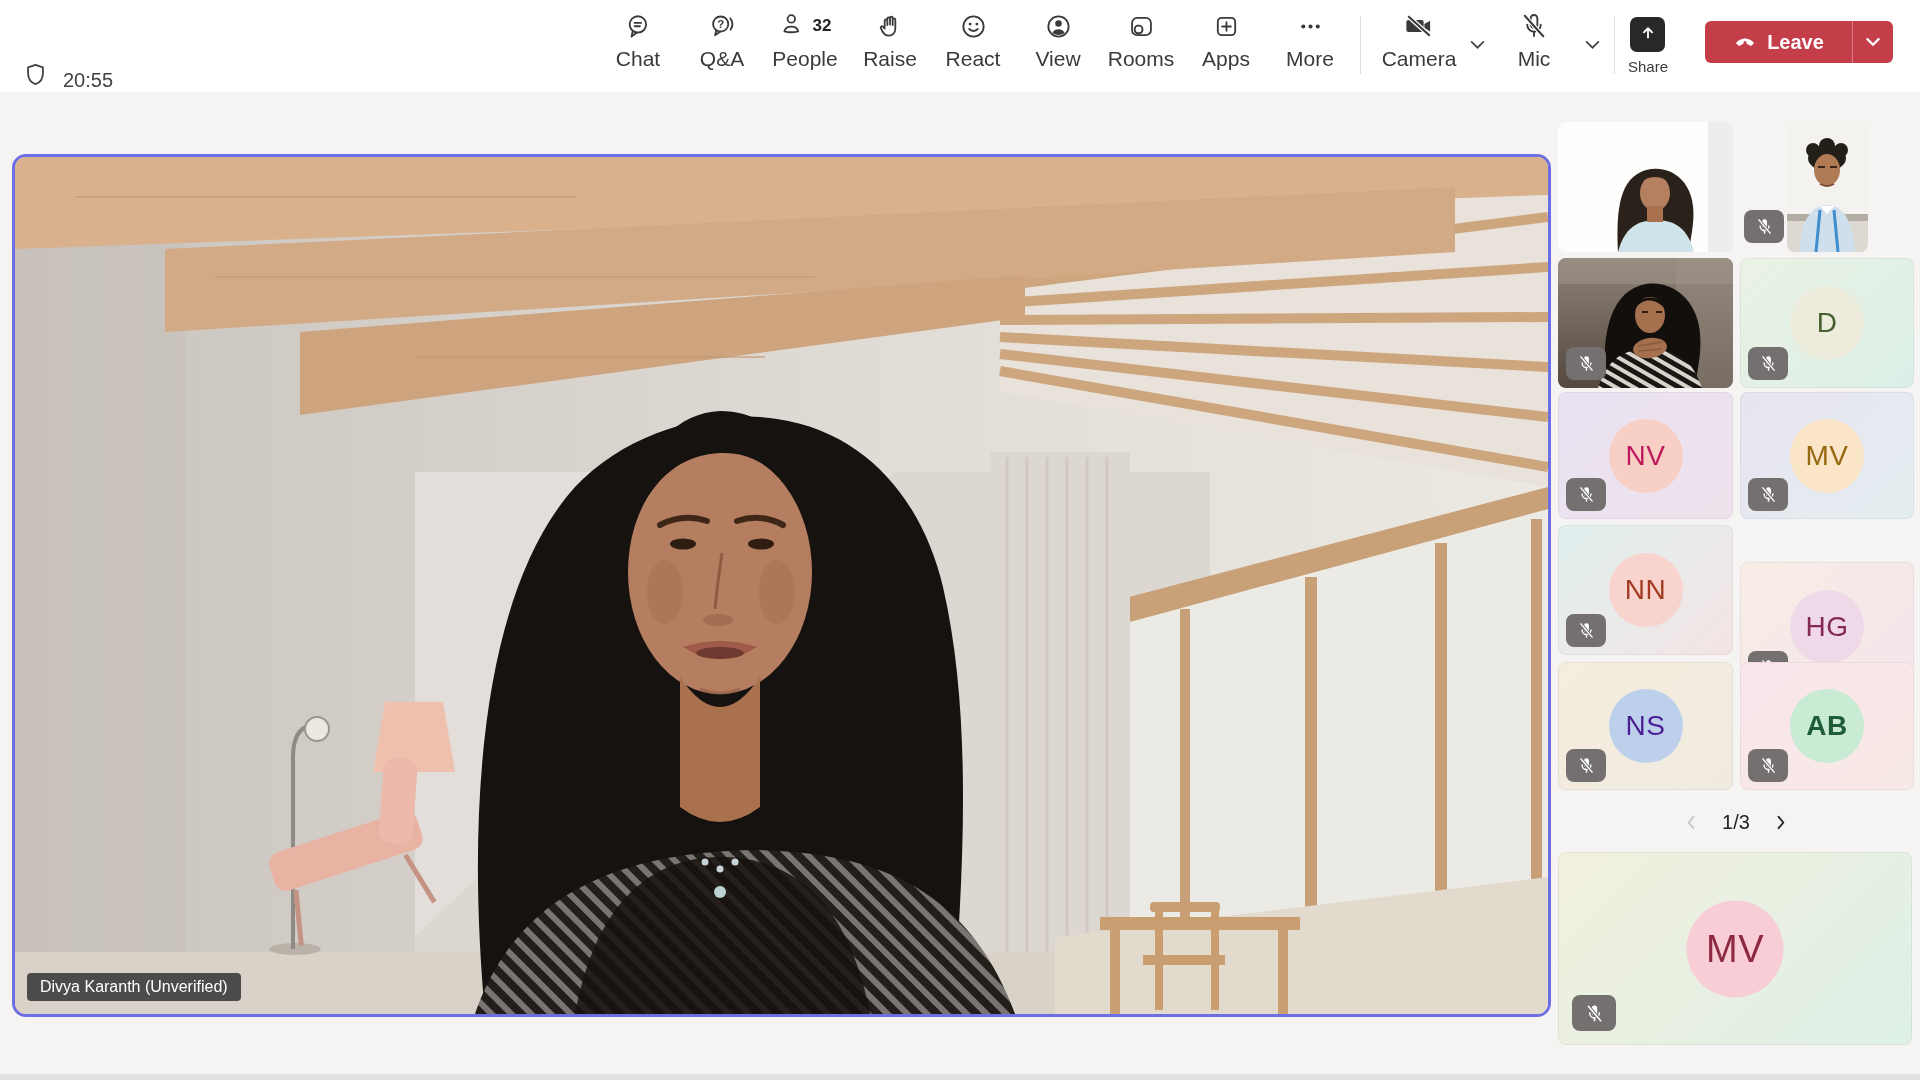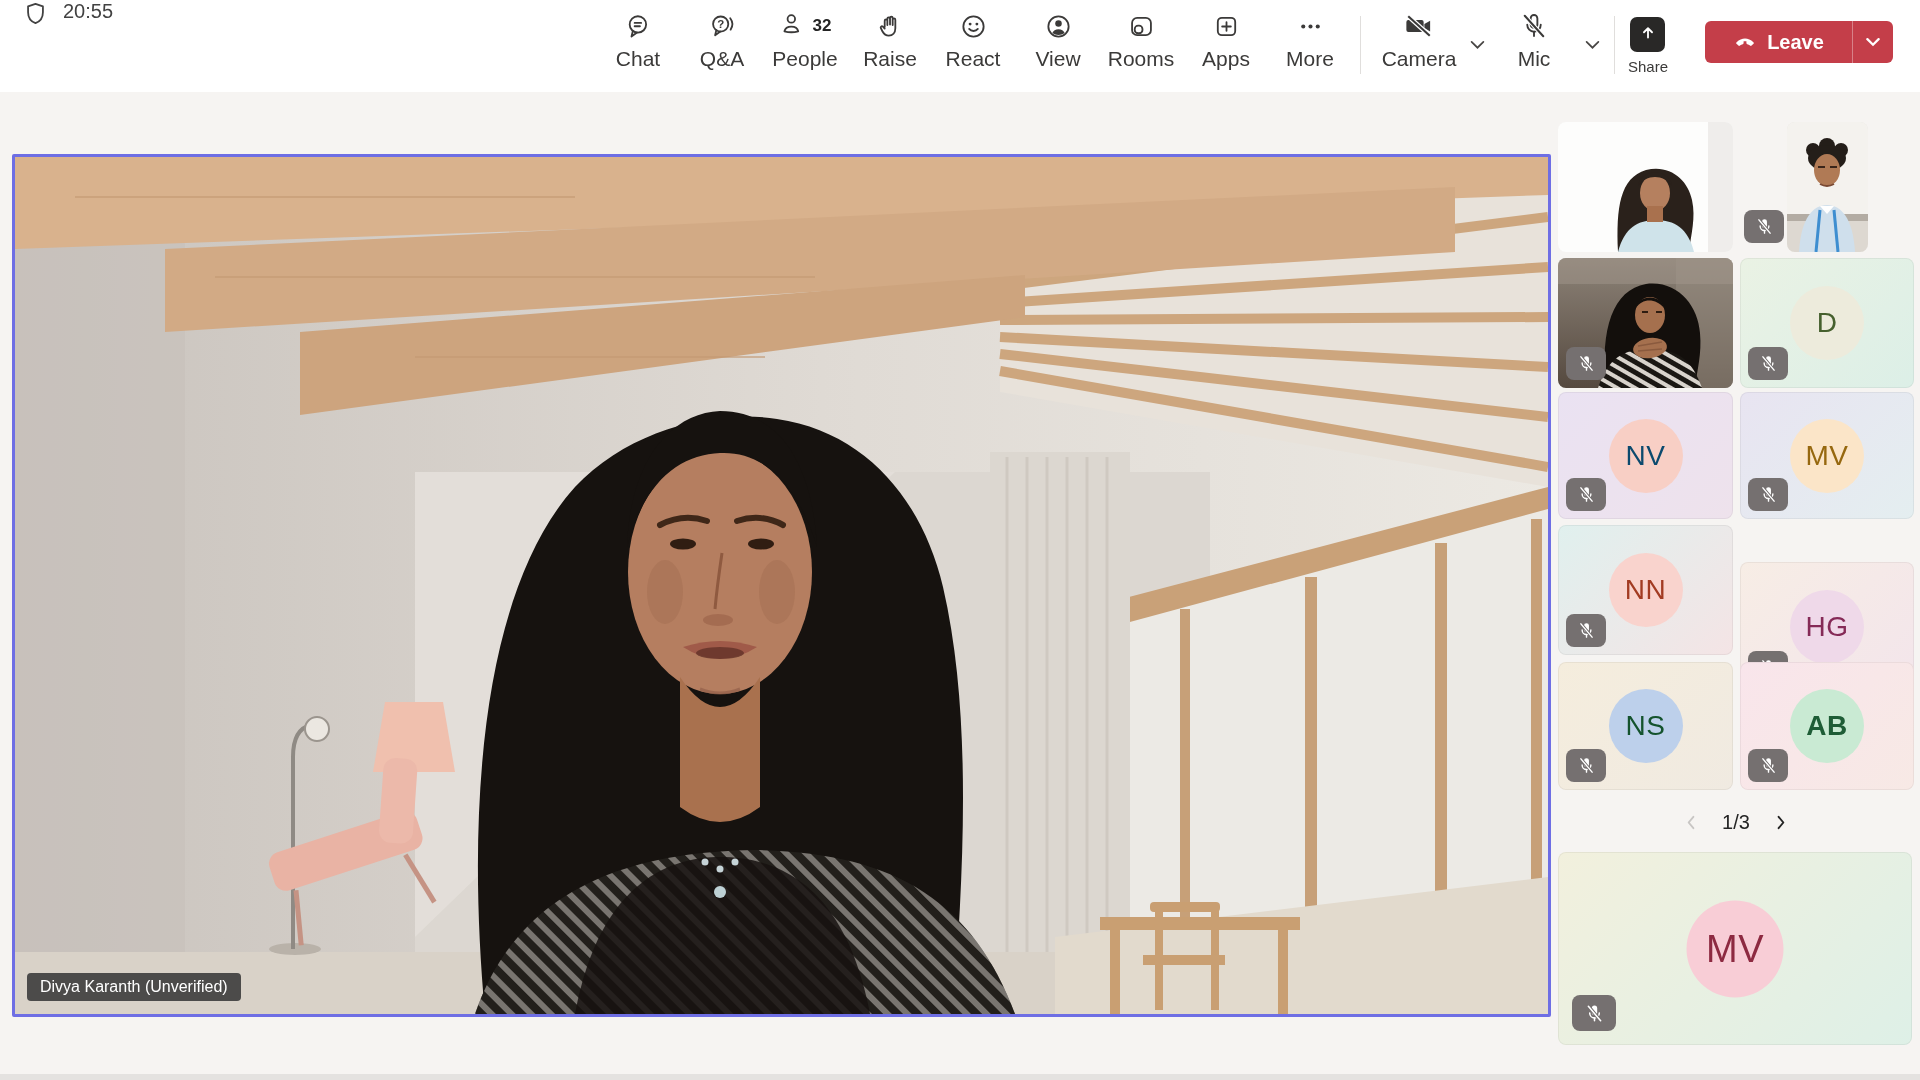--- a/index.html
+++ b/index.html
@@ -4,41 +4,41 @@
 <style>
   html,body{margin:0;padding:0;width:1920px;height:1080px;overflow:hidden;
     font-family:"Liberation Sans",sans-serif;background:var(--stage-bg,#f6f4f2);}
   *{box-sizing:border-box;}
   :root{
     --stage-bg:#f6f4f2; --topbar-bg:#ffffff; --icon-color:#3b3a39;
     --leave-red:#c43e49; --active-border:#6e6ee4; --badge-bg:#757070;
   }
   
   .topbar{position:absolute;left:0;top:0;width:1920px;height:92px;background:var(--topbar-bg);}
-  .timer-wrap{position:absolute;left:22px;top:0;height:92px;display:flex;align-items:flex-start;gap:14px;}
+  .timer-wrap{position:absolute;left:22px;top:0;height:92px;display:flex;align-items:flex-end;gap:14px;}
   .timer{font-size:20px;color:#424242;}
   .tbtn{position:absolute;top:11px;width:76px;height:72px;display:flex;flex-direction:column;
         align-items:center;justify-content:flex-start;gap:7px;cursor:pointer;background:none;border:none;padding:0;}
   .tbtn .lbl{font-size:21px;color:var(--icon-color);line-height:1;text-align:right;}
   .iconrow{display:flex;align-items:center;gap:5px;height:30px;}
   .count{font-size:17px;font-weight:bold;color:#242424;}
   .vdiv{position:absolute;top:16px;width:1px;height:58px;background:#e0dedc;}
   .chev{position:absolute;top:32px;cursor:pointer;padding:4px;}
   .share-btn{position:absolute;left:1630px;top:17px;width:35px;height:35px;border-radius:7px;
              background:#292827;display:flex;align-items:center;justify-content:center;cursor:pointer;}
   .share-lbl{position:absolute;left:1621px;top:58px;width:54px;text-align:center;font-size:15px;color:var(--icon-color);}
   .leave-btn{position:absolute;left:1705px;top:21px;width:188px;height:42px;border-radius:6px;
              background:var(--leave-red);display:flex;align-items:center;cursor:pointer;}
   .leave-main{flex:0 0 147px;display:flex;align-items:center;justify-content:center;gap:10px;height:100%;}
   .leave-txt{color:#fff;font-size:20px;font-weight:bold;}
   .leave-sep{width:1px;height:42px;background:rgba(255,255,255,0.35);}
   .leave-chev{flex:1;display:flex;align-items:center;justify-content:center;height:100%;}
   
   .video-main{position:absolute;left:12px;top:154px;width:1539px;height:863px;
-              border:3px solid var(--active-border);border-radius:2px;overflow:hidden;background:#d946ef;cursor:pointer;}
+              border:3px solid var(--active-border);border-radius:14px;overflow:hidden;background:#d946ef;cursor:pointer;}
   .nametag{position:absolute;left:12px;bottom:13px;background:rgba(60,60,60,0.9);color:#fff;
            font-size:16px;padding:6px 13px;border-radius:4px;line-height:1;}
   
   .sidebar{position:absolute;left:1558px;top:122px;width:356px;height:935px;}
   .tile{position:absolute;border-radius:8px;overflow:hidden;cursor:pointer;
         box-shadow:inset 0 0 0 1px rgba(0,0,0,0.05);}
   .avatar-circle{position:absolute;left:50%;top:50%;transform:translate(-50%,-50%);
         width:74px;height:74px;border-radius:50%;display:flex;align-items:center;justify-content:center;
         font-size:28px;letter-spacing:.5px;}
   .tile.big .avatar-circle{width:97px;height:97px;font-size:38px;}
@@ -426,21 +426,21 @@
         <svg width="21" height="21" viewBox="0 0 24 24" fill="none" stroke="#ffffff" stroke-width="1.6" stroke-linecap="round">
           <rect x="9.2" y="3.6" width="5.6" height="10.2" rx="2.8" fill="#ffffff" stroke="none"></rect>
           <path d="M7,11.4 a5,5.2 0 0 0 10,0"></path>
           <line x1="12" y1="16.8" x2="12" y2="19.6"></line>
           <line x1="5.6" y1="4.4" x2="18.4" y2="19.6" stroke="#757070" stroke-width="3.6"></line>
           <line x1="5.6" y1="4.4" x2="18.4" y2="19.6"></line>
         </svg>
       </div>
   </div>
   <div class="tile" style="left: 0px; top: 270px; width: 175px; height: 127px; background: linear-gradient(135deg, rgb(234, 226, 242), rgb(238, 226, 236));">
-    <span class="avatar-circle" style="background: rgb(248, 207, 197); color: #0c4a6e;">NV</span>
+    <span class="avatar-circle" style="background: rgb(248, 207, 197); color: #be185d;">NV</span>
     <div class="mutebadge">
         <svg width="21" height="21" viewBox="0 0 24 24" fill="none" stroke="#ffffff" stroke-width="1.6" stroke-linecap="round">
           <rect x="9.2" y="3.6" width="5.6" height="10.2" rx="2.8" fill="#ffffff" stroke="none"></rect>
           <path d="M7,11.4 a5,5.2 0 0 0 10,0"></path>
           <line x1="12" y1="16.8" x2="12" y2="19.6"></line>
           <line x1="5.6" y1="4.4" x2="18.4" y2="19.6" stroke="#757070" stroke-width="3.6"></line>
           <line x1="5.6" y1="4.4" x2="18.4" y2="19.6"></line>
         </svg>
       </div>
   </div>
@@ -474,21 +474,21 @@
         <svg width="21" height="21" viewBox="0 0 24 24" fill="none" stroke="#ffffff" stroke-width="1.6" stroke-linecap="round">
           <rect x="9.2" y="3.6" width="5.6" height="10.2" rx="2.8" fill="#ffffff" stroke="none"></rect>
           <path d="M7,11.4 a5,5.2 0 0 0 10,0"></path>
           <line x1="12" y1="16.8" x2="12" y2="19.6"></line>
           <line x1="5.6" y1="4.4" x2="18.4" y2="19.6" stroke="#757070" stroke-width="3.6"></line>
           <line x1="5.6" y1="4.4" x2="18.4" y2="19.6"></line>
         </svg>
       </div>
   </div>
   <div class="tile" style="left: 0px; top: 540px; width: 175px; height: 128px; background: linear-gradient(135deg, rgb(245, 237, 221), rgb(240, 234, 225));">
-    <span class="avatar-circle" style="background: rgb(189, 208, 235); color: #14532d;">NS</span>
+    <span class="avatar-circle" style="background: rgb(189, 208, 235); color: #4c1d95;">NS</span>
     <div class="mutebadge">
         <svg width="21" height="21" viewBox="0 0 24 24" fill="none" stroke="#ffffff" stroke-width="1.6" stroke-linecap="round">
           <rect x="9.2" y="3.6" width="5.6" height="10.2" rx="2.8" fill="#ffffff" stroke="none"></rect>
           <path d="M7,11.4 a5,5.2 0 0 0 10,0"></path>
           <line x1="12" y1="16.8" x2="12" y2="19.6"></line>
           <line x1="5.6" y1="4.4" x2="18.4" y2="19.6" stroke="#757070" stroke-width="3.6"></line>
           <line x1="5.6" y1="4.4" x2="18.4" y2="19.6"></line>
         </svg>
       </div>
   </div>

